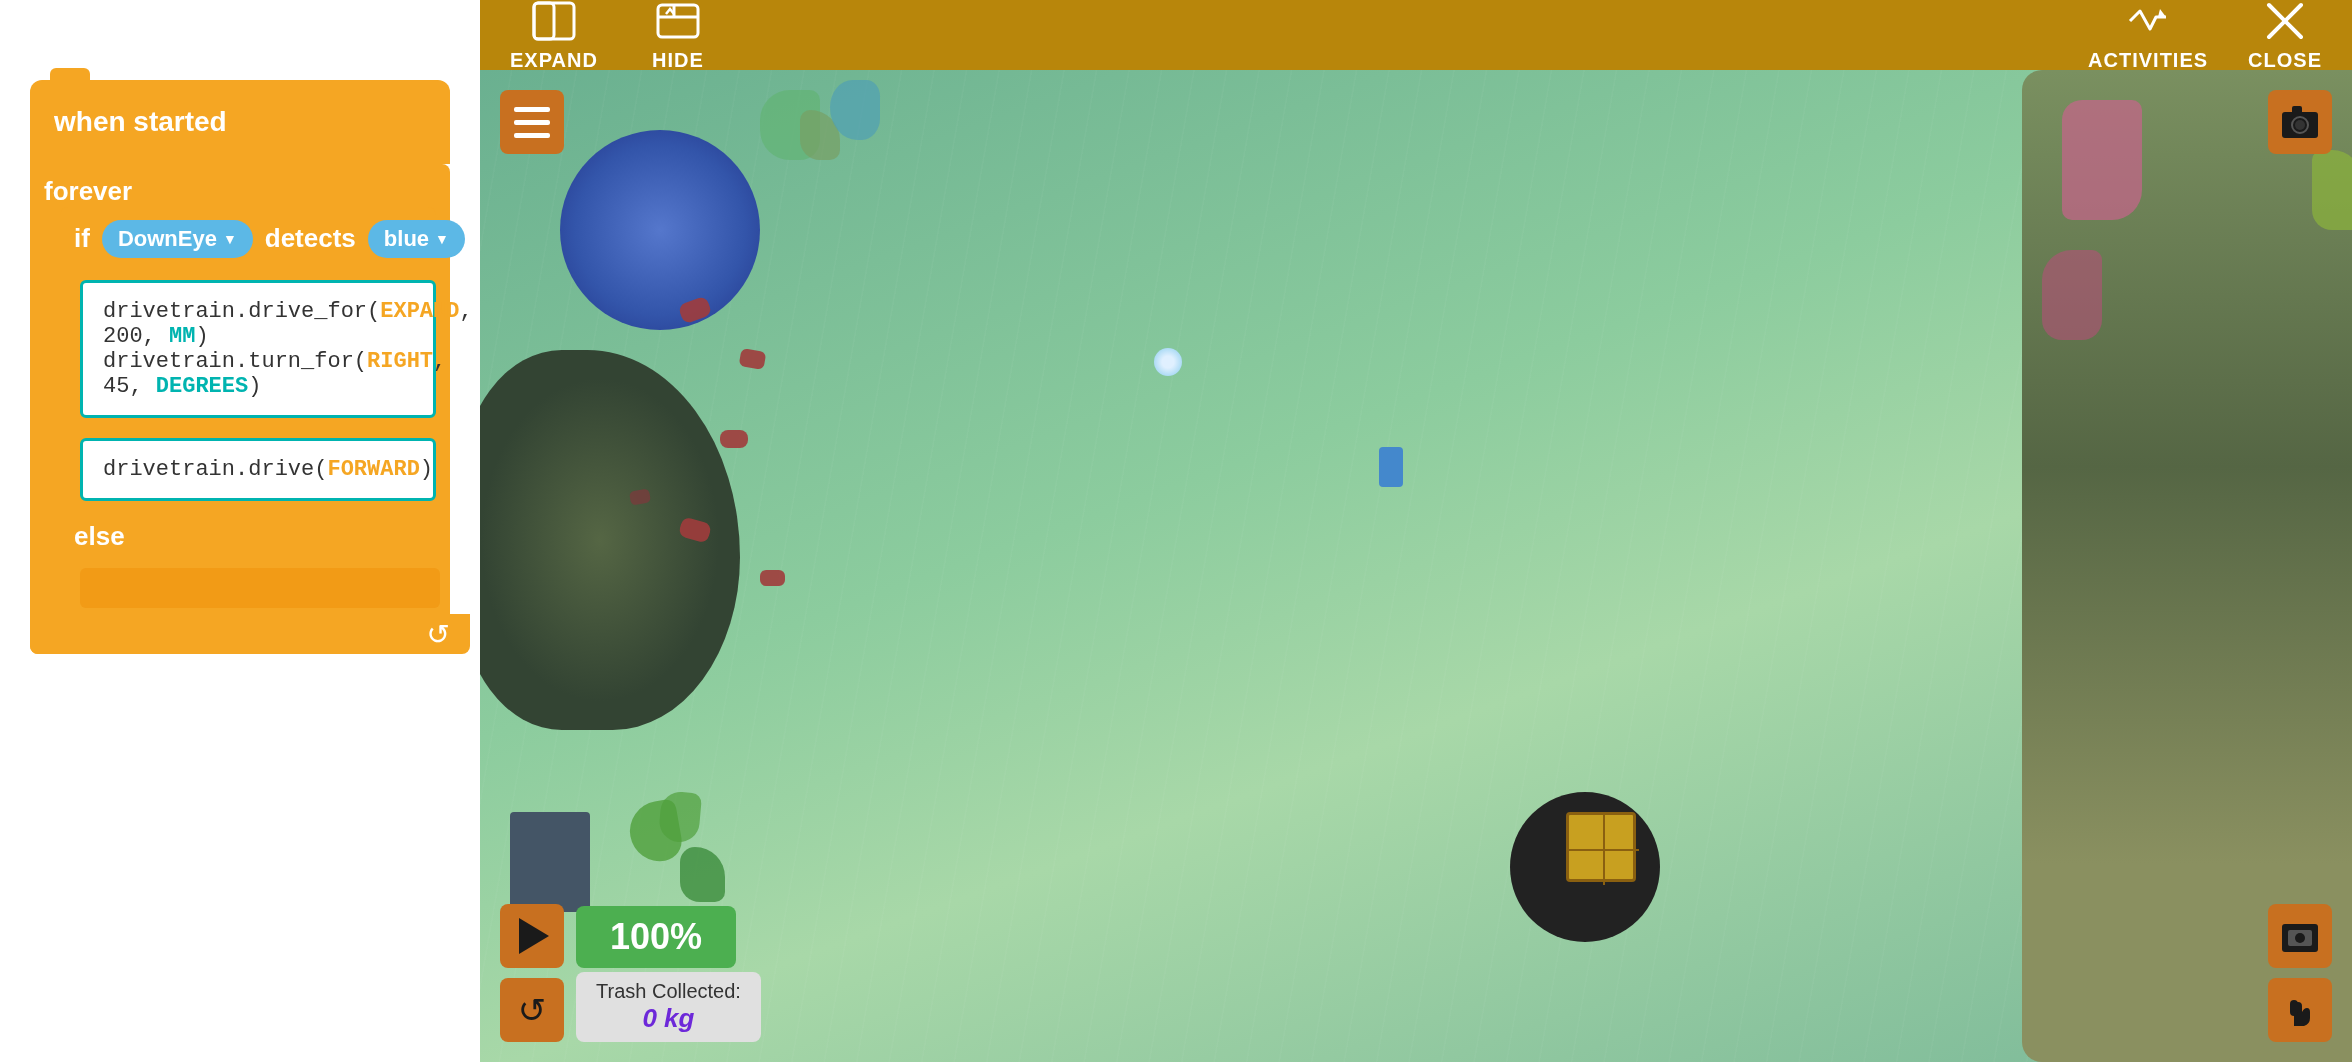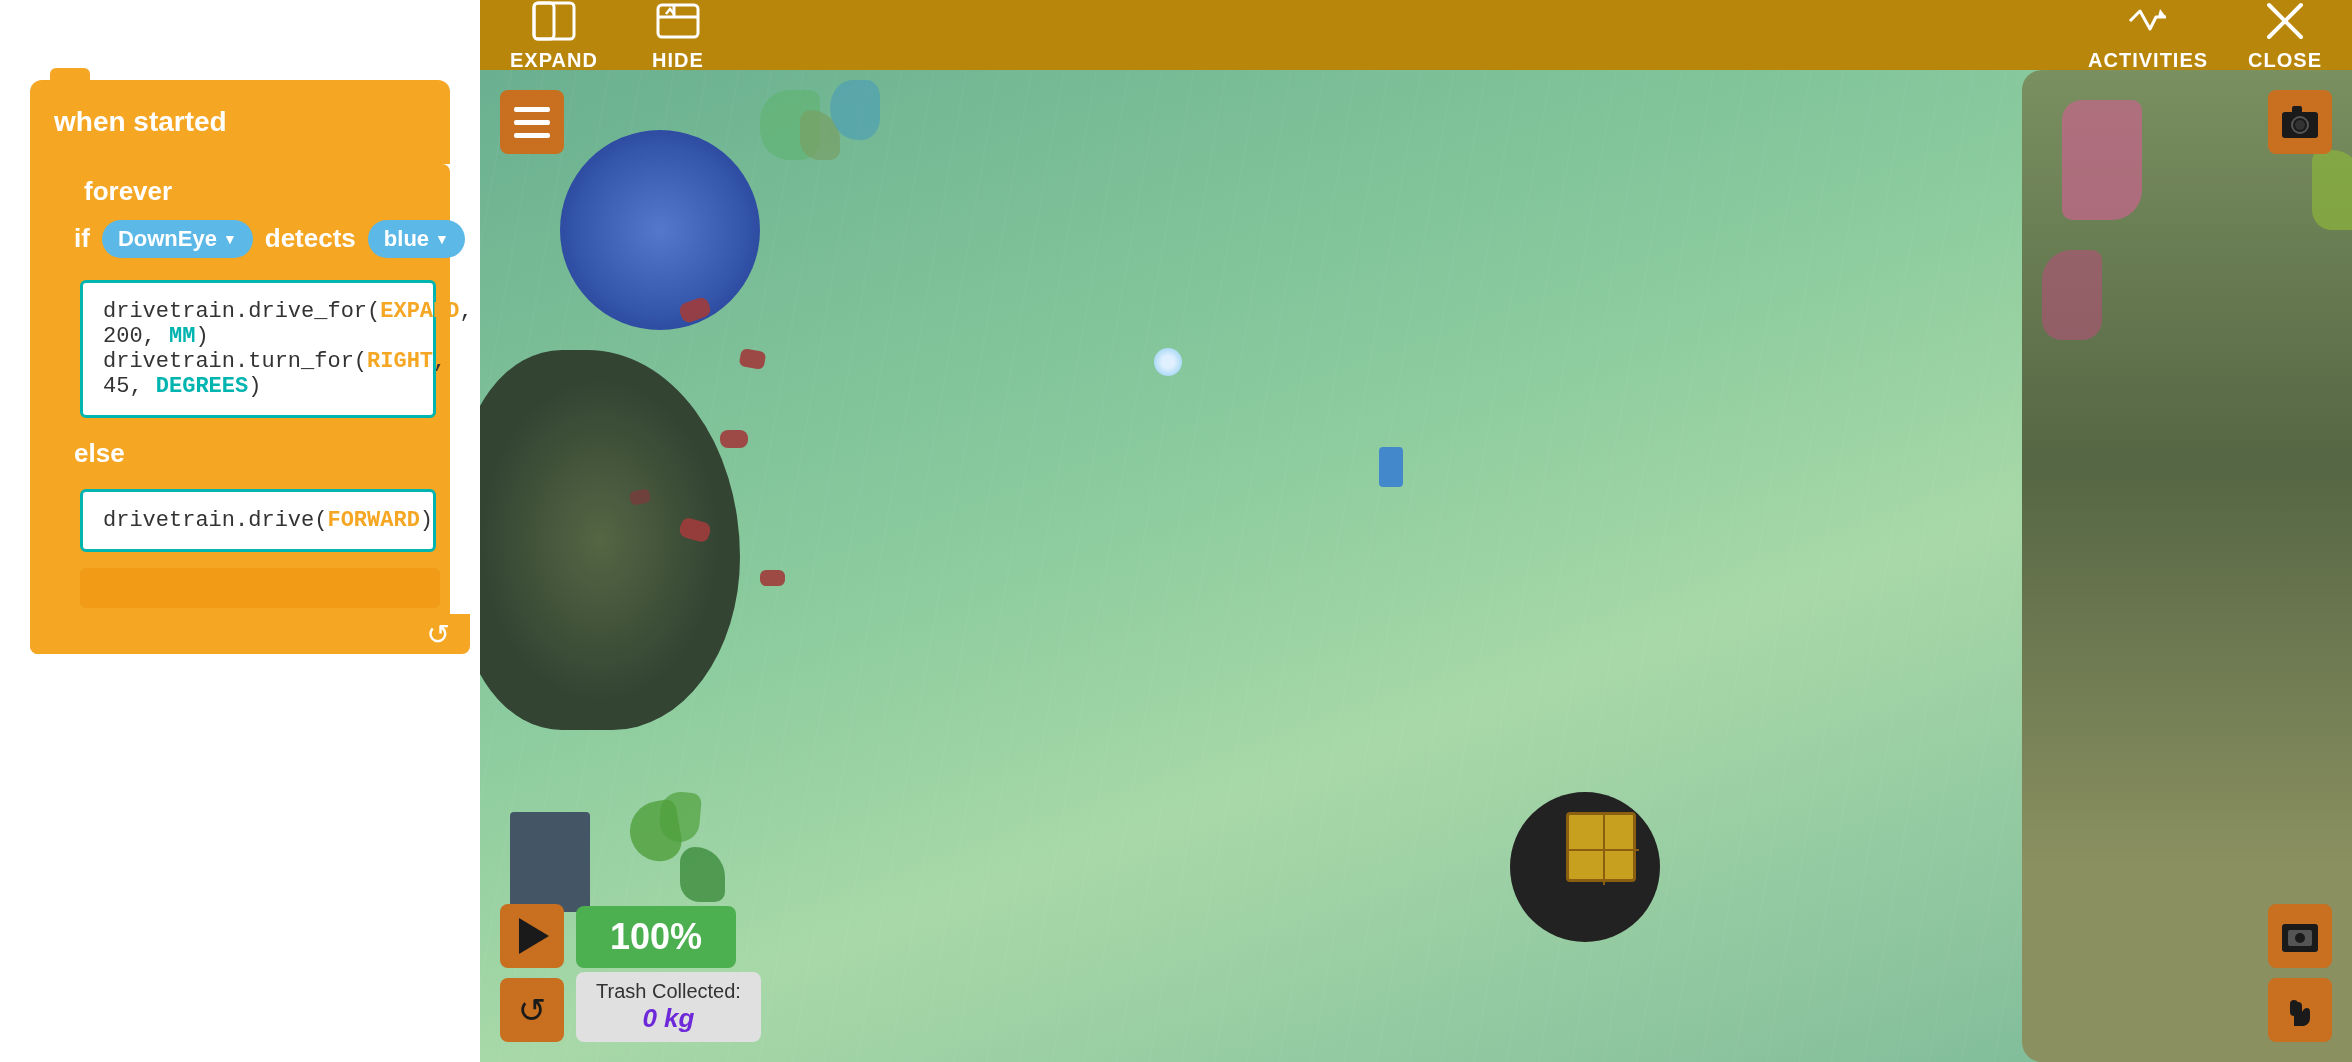--- a/index.html
+++ b/index.html
@@ -470,21 +470,21 @@
 
 <div id="code-panel">
   <div class="blocks-wrapper">
 
     <div class="block-when-started">
       <span>when started</span>
     </div>
 
     <div class="forever-outer">
 
-      <div style="padding: 12px 24px 0 14px; margin-left: 40px;">
+      <div style="padding: 12px 24px 0 14px;">
         <span class="block-label">forever</span>
       </div>
 
       <div style="padding: 0 14px 0 30px;">
 
         <div class="block-if-row" style="background:#f5a623; border-radius:8px 8px 0 0; padding: 10px 14px; display:flex; align-items:center; gap:12px; flex-wrap:nowrap;">
           <span class="block-label">if</span>
           <div class="block-dropdown">
             <span>DownEye</span>
             <span class="arrow">▼</span>
@@ -502,30 +502,30 @@
           <div class="block-code-box">
             <div class="code-line">
               <span class="code-fn">drivetrain.drive_for(</span><span class="code-kw-reverse">EXPAND</span><span class="code-fn">, 200, </span><span class="code-unit">MM</span><span class="code-fn">)</span>
             </div>
             <div class="code-line">
               <span class="code-fn">drivetrain.turn_for(</span><span class="code-kw-right">RIGHT</span><span class="code-fn">, 45, </span><span class="code-unit">DEGREES</span><span class="code-fn">)</span>
             </div>
           </div>
         </div>
 
-        <div style="background:#f5a623; padding:10px 14px;">
-          <span class="block-label">else</span>
-        </div>
-
         <div style="background:#f5a623; padding: 6px 0 6px 20px;">
           <div class="block-code-box">
             <div class="code-line">
               <span class="code-fn">drivetrain.drive(</span><span class="code-kw-forward">FORWARD</span><span class="code-fn">)</span>
             </div>
           </div>
+        </div>
+
+        <div style="background:#f5a623; padding:10px 14px;">
+          <span class="block-label">else</span>
         </div>
 
         <div style="background:#f5a623; padding: 6px 0 6px 20px;">
           <div style="background:rgba(255,255,255,0.0); border:none; height:40px; width:360px; background:#f0900a; border-radius:6px; opacity:0.5;"></div>
         </div>
 
       </div>
 
       <div class="block-bottom-cap">
         <span class="loop-arrow">↺</span>

